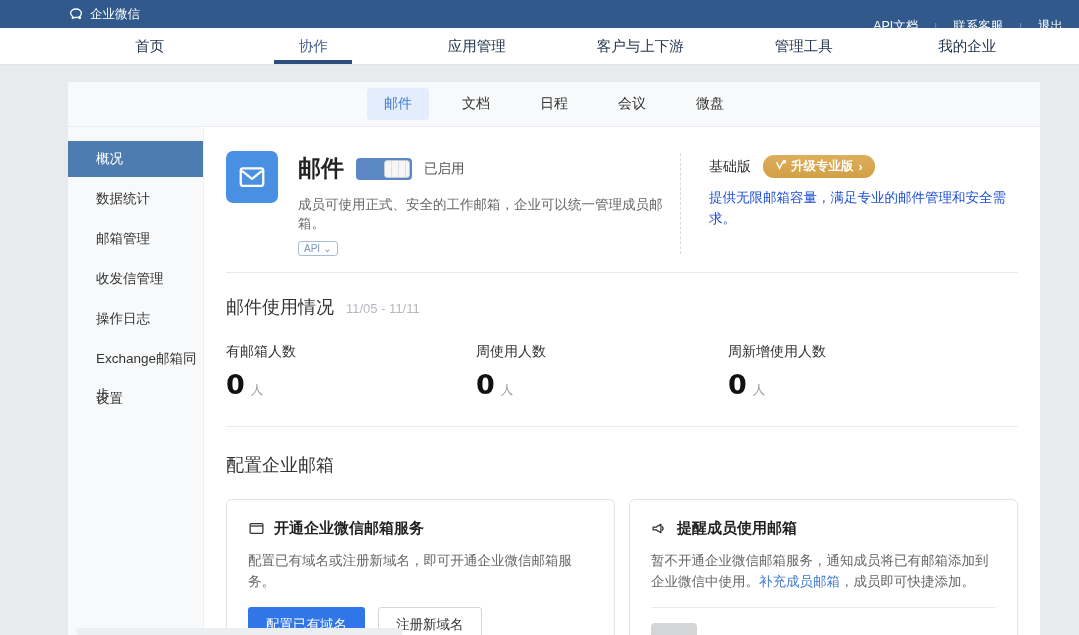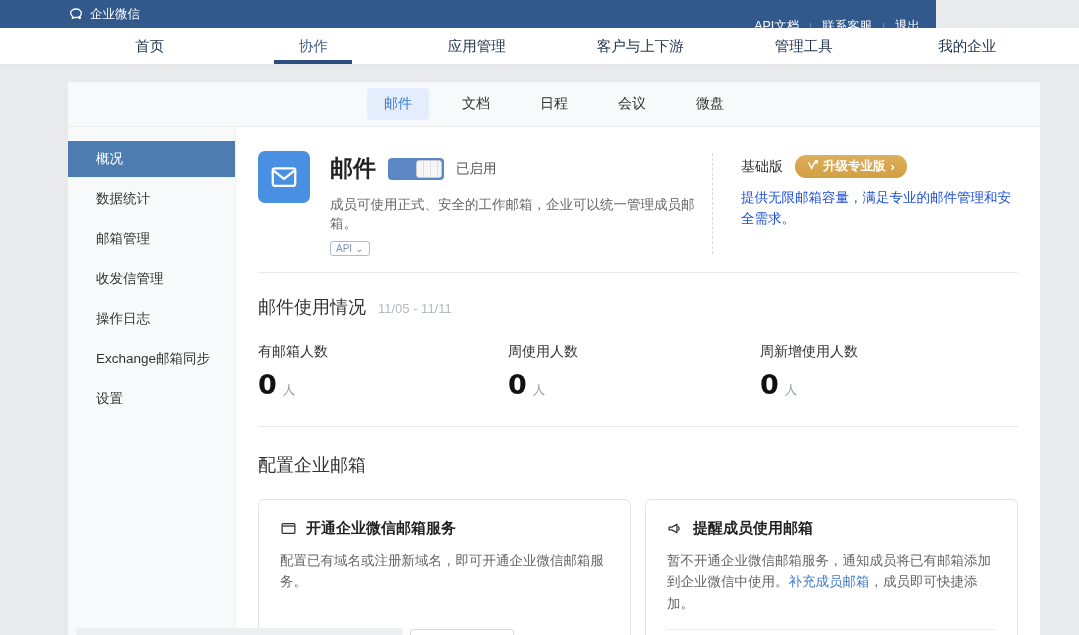--- a/index.html
+++ b/index.html
@@ -4,27 +4,27 @@
 <style>
   * { margin:0; padding:0; box-sizing:border-box; }
   html,body { width:1079px; height:635px; overflow:hidden; }
   body {
     font-family:"Liberation Sans","DejaVu Sans",sans-serif;
     background:#e9eaec; color:#333; position:relative;
   }
 
   
   .topbar {
-    position:absolute; left:0; top:0; width:936px; height:28px;
+    position:absolute; left:0; top:0; width:1079px; height:28px;
     background:#31598c; display:flex; align-items:center;
     color:#fff; font-size:12.5px; padding:0 16px 0 68px;
   }
   .brand { display:flex; align-items:center; gap:6px; cursor:pointer; }
   .brand svg { display:block; }
-  .topbar-right { margin-left:auto; display:flex; align-items:center; gap:10px;margin-top:25px; }
+  .topbar-right { margin-left:auto; display:flex; align-items:center; gap:16px;margin-top:25px; }
   .topbar-link { color:#fff; cursor:pointer; }
   .topbar-sep { color:#7c97b6; font-size:11px; }
 
   
   .navbar {
     position:absolute; left:0; top:28px; width:1079px; height:37px;
     background:#fff; border-bottom:1px solid #e4e5e7;
     display:flex; align-items:stretch; padding:0 30px 0 68px;
   }
   .nav-item {
@@ -48,21 +48,21 @@
     flex:0 0 auto;
   }
   .tab {
     font-size:14px; color:#333; padding:7px 17px; border-radius:4px; cursor:pointer;
   }
   .tab.active { background:#e4edfb; color:#3d7bd0; }
 
   .panel-body { flex:1; display:flex; min-height:0; }
 
   
-  .sidebar { width:168px; background:#f8f9fa; border-right:1px solid #f0f0f1; flex:0 0 auto; padding-top:14px; }
+  .sidebar { width:136px; background:#f8f9fa; border-right:1px solid #f0f0f1; flex:0 0 auto; padding-top:14px; }
   .side-item {
     height:36px; line-height:36px; padding-left:28px; font-size:13.5px;
     color:#333; cursor:pointer; margin-bottom:4px;
   }
   .side-item.active { background:#4d7cb0; color:#fff; }
 
   
   .main { flex:1; background:#fff; padding:24px 22px 0 22px; overflow:hidden; }
 
   .app-header { display:flex; border-bottom:1px solid #e9e9eb; padding-bottom:16px; }

